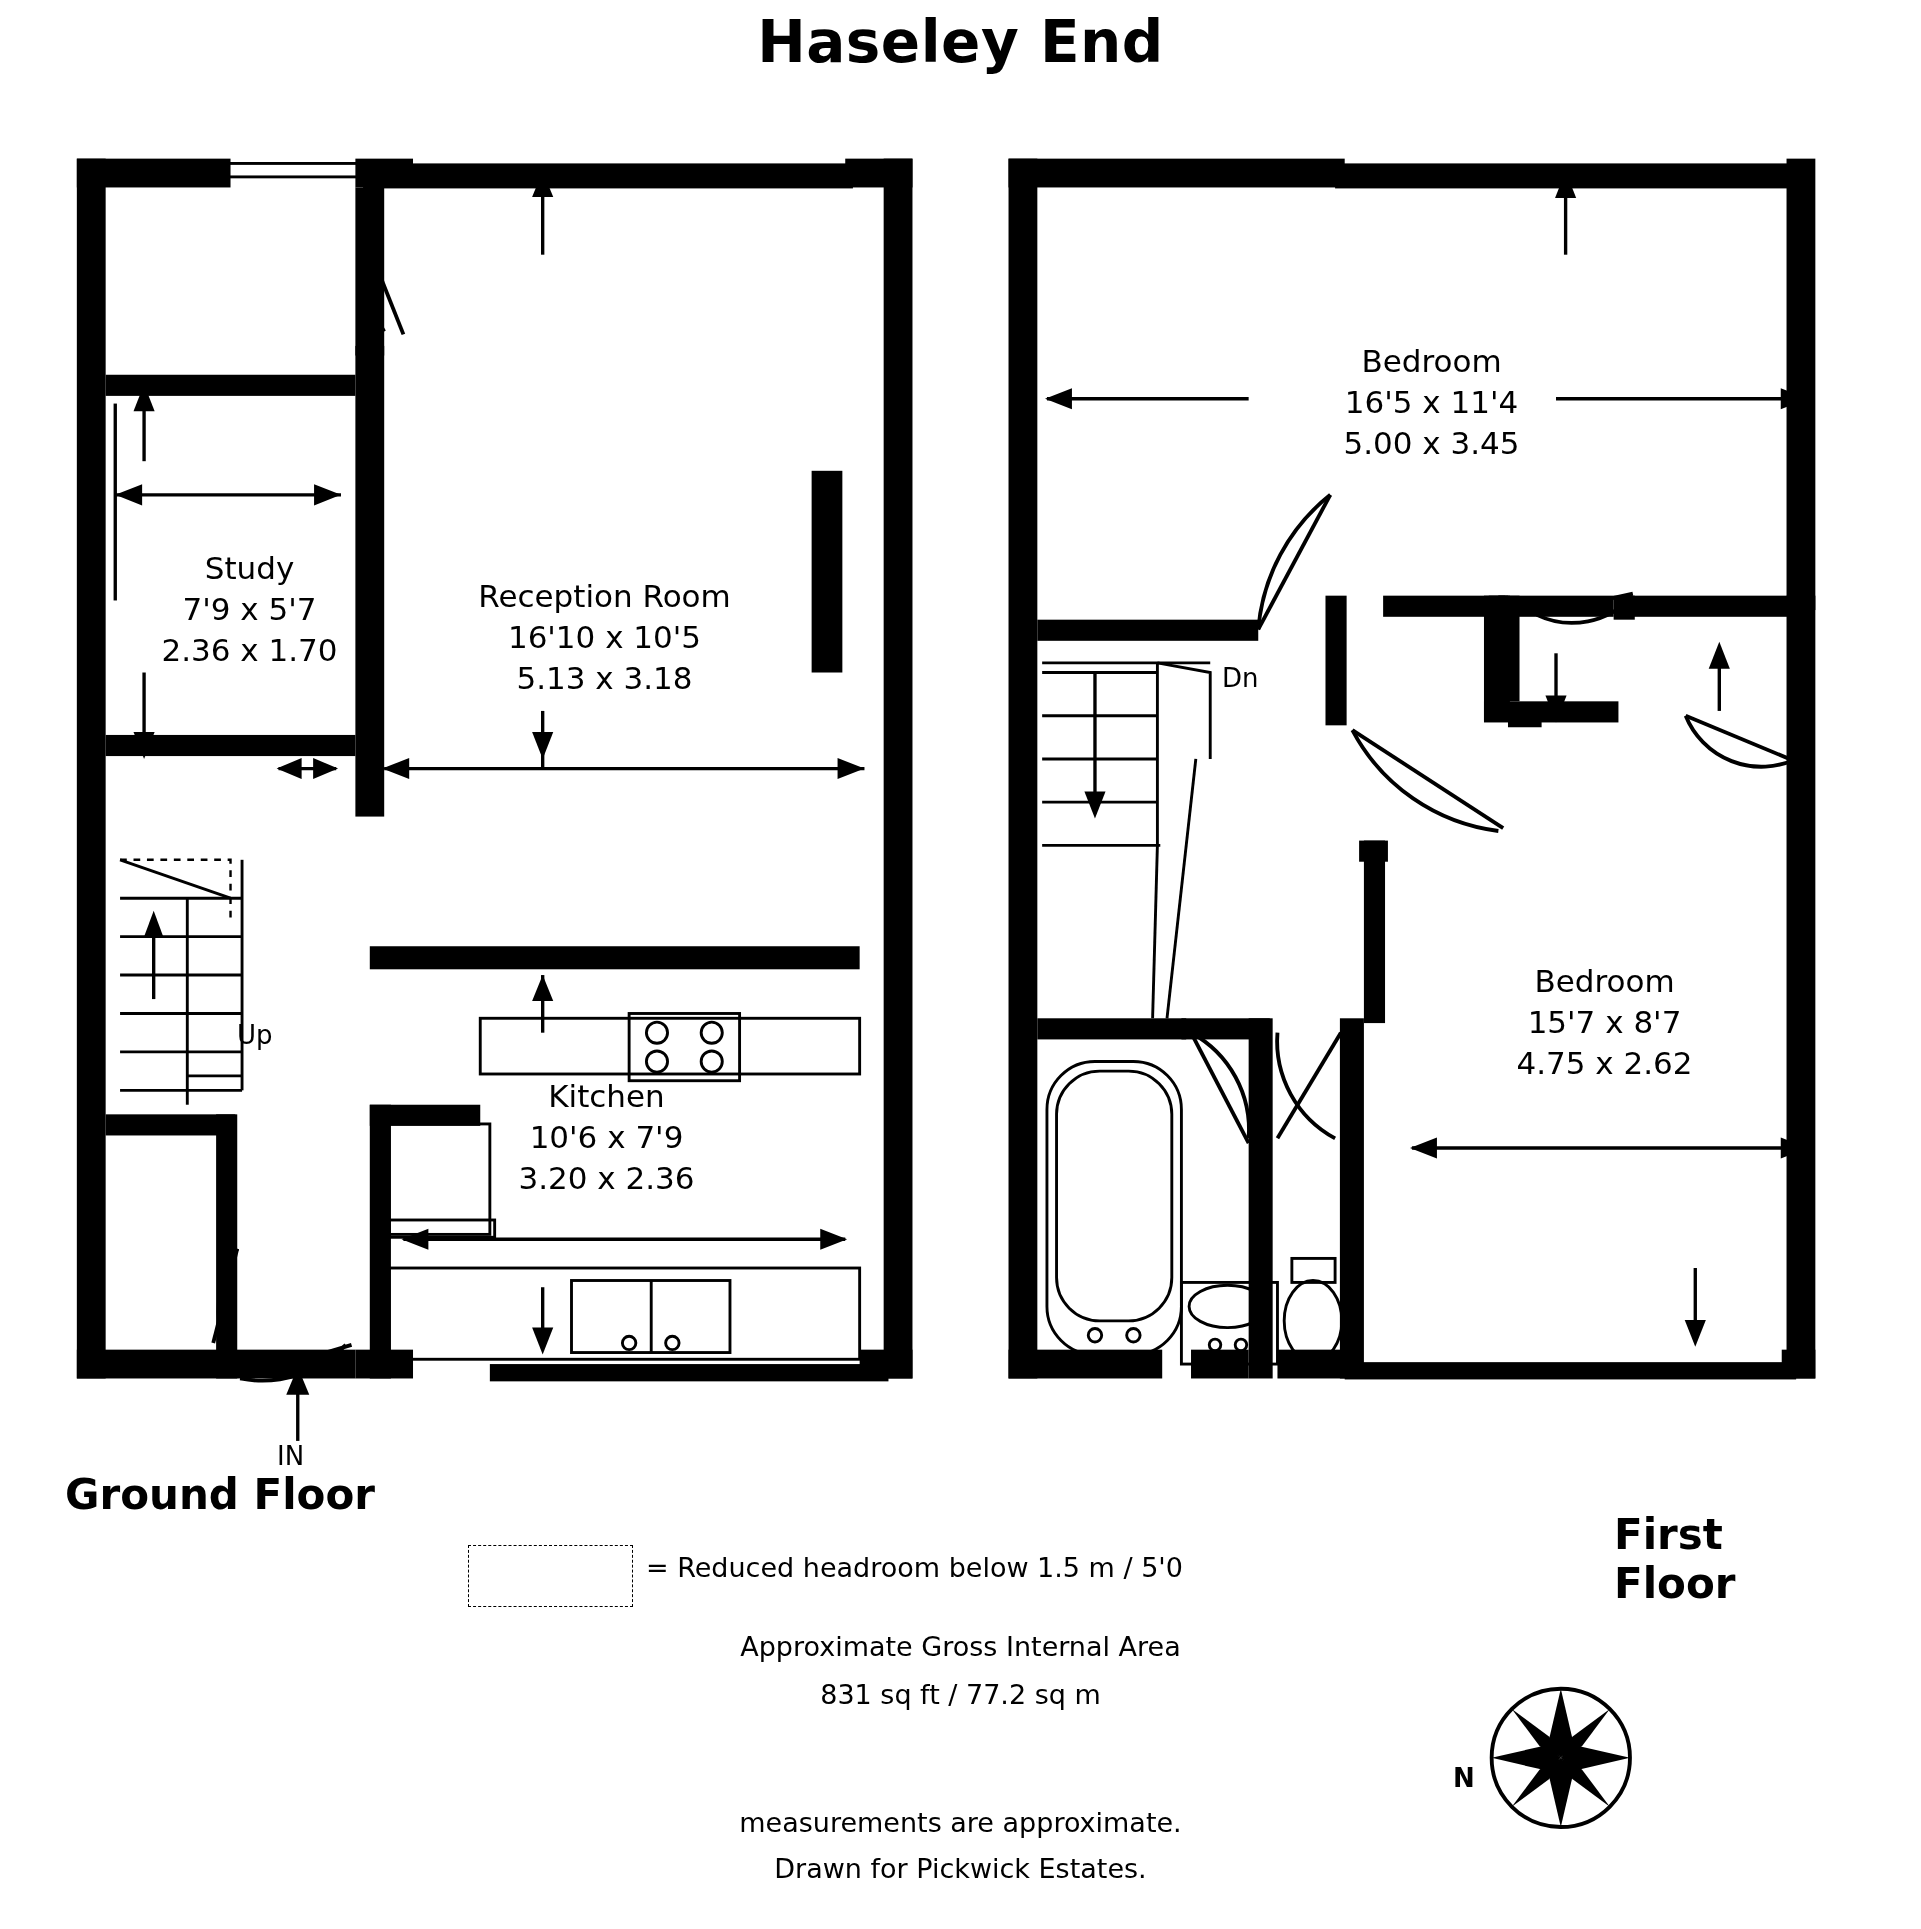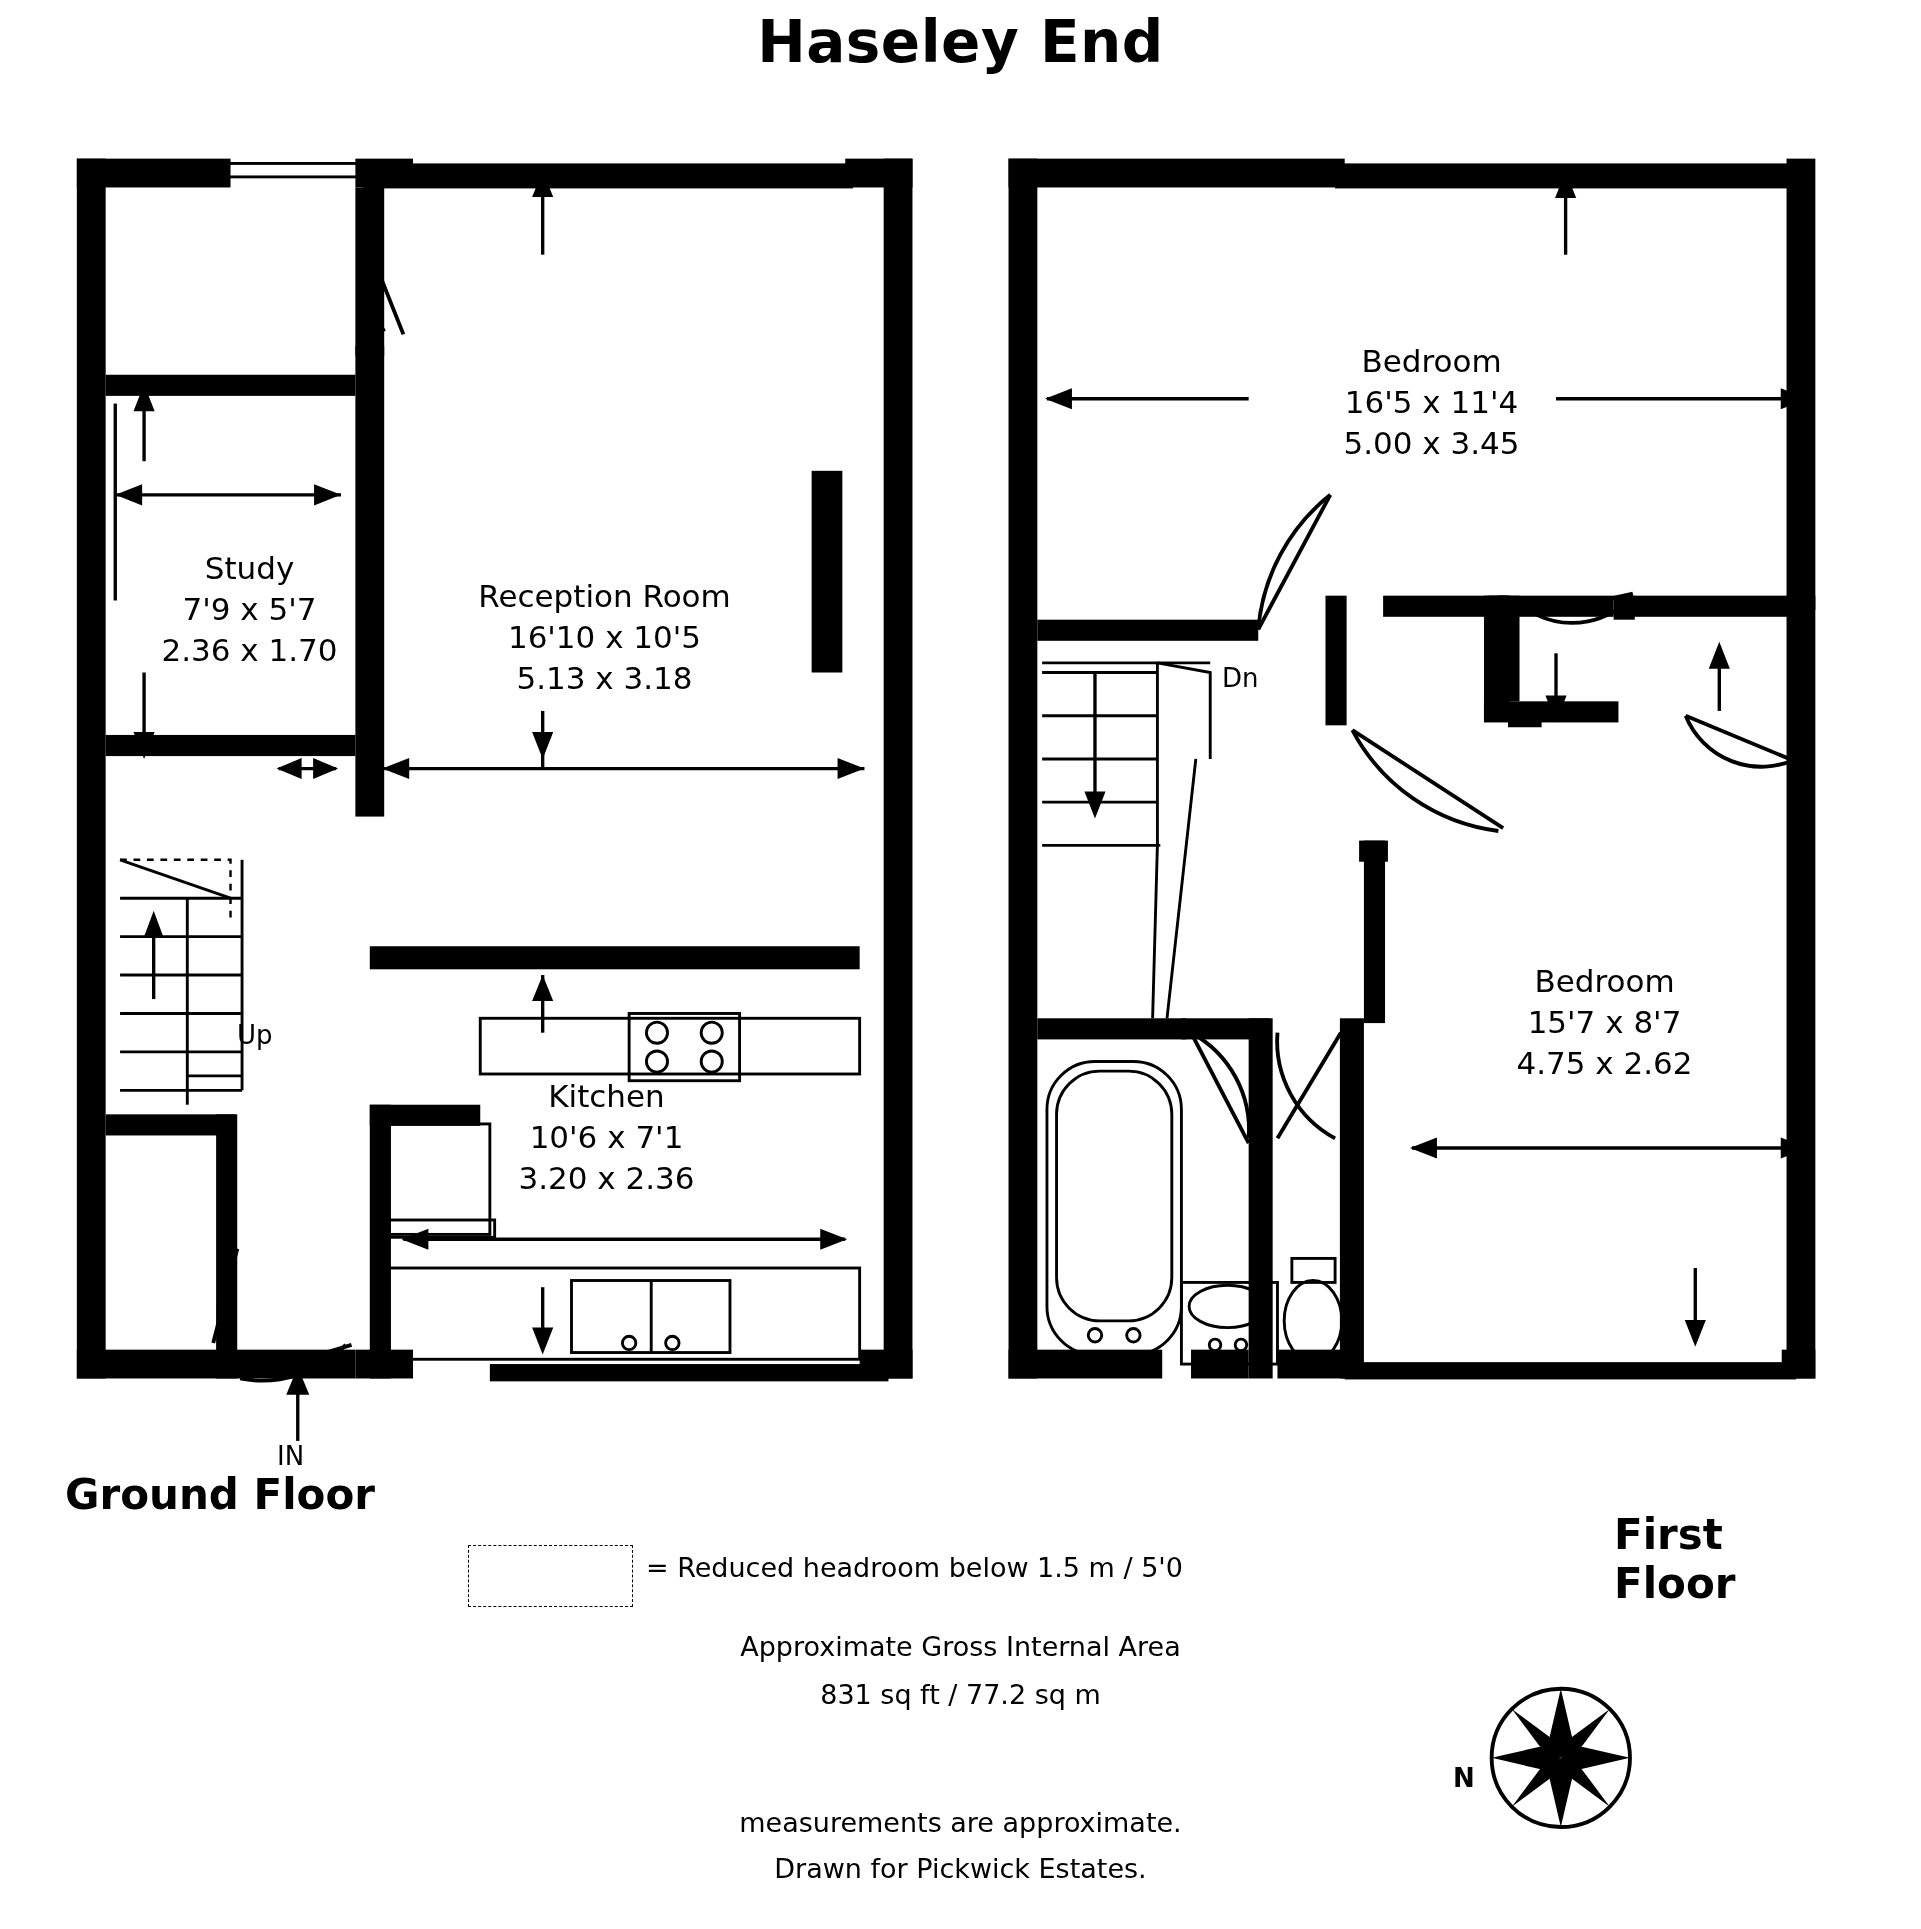--- a/index.html
+++ b/index.html
@@ -300,21 +300,21 @@
   </div>
 
   <div class="room-label" style="left:403px; top:576px; width:403px;">
     <div>Reception Room</div>
     <div>16'10 x 10'5</div>
     <div>5.13 x 3.18</div>
   </div>
 
   <div class="room-label" style="left:448px; top:1076px; width:317px;">
     <div>Kitchen</div>
-    <div>10'6 x 7'1</div>
+    <div>10'6 x 7'9</div>
     <div>3.20 x 2.36</div>
   </div>
 
   <div class="small-tag" style="left:237px; top:1020px;">Up</div>
   <div class="small-tag" style="left:277px; top:1441px;">IN</div>
 
   <div class="floor-label" style="left:65px; top:1470px;">Ground Floor</div>
 
   <div class="room-label" style="left:1278px; top:341px; width:307px;">
     <div>Bedroom</div>

